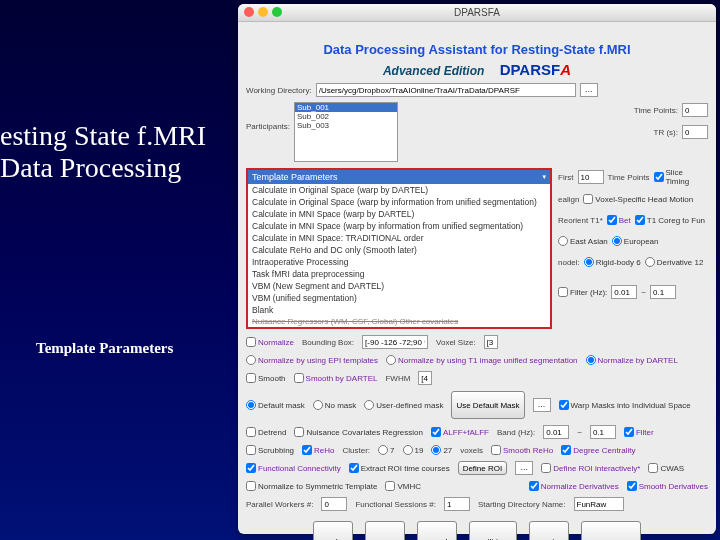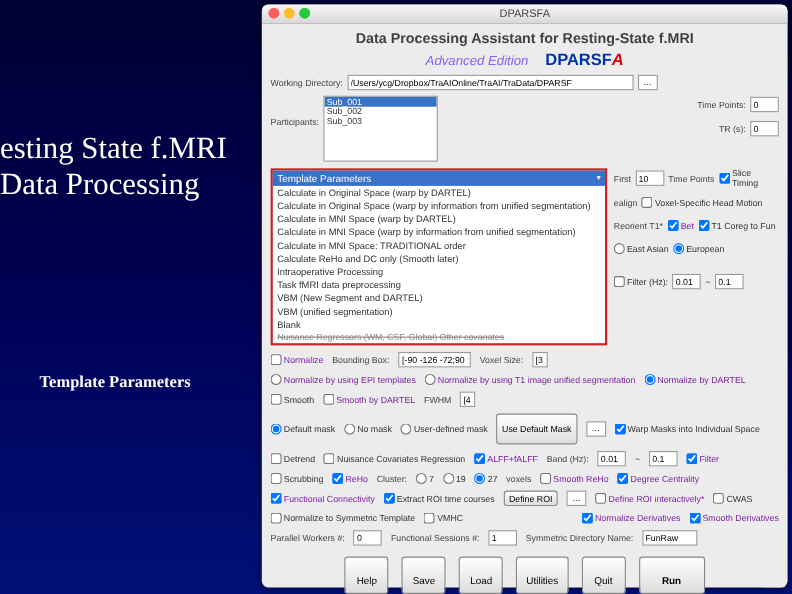--- a/index.html
+++ b/index.html
@@ -54,23 +54,23 @@
     text-align: center;
     line-height: 18px;
     font-size: 10px;
     color: #444;
     border-bottom: 1px solid #bbb;
   }
   .traffic { position: absolute; left: 6px; top: 3px; display:flex; gap:4px;}
   .dot { width:10px;height:10px;border-radius:50%; }
   .red{background:#ff5f56;} .yel{background:#ffbd2e;} .grn{background:#27c93f;}
   .content { padding: 4px 8px 8px 8px; }
-  .app-title { text-align:center; font-size:13px; font-weight:bold; color:#404040; margin-top:1px;}
+  .app-title { text-align:center; font-size:13px; font-weight:bold; color:#1d4ed8; margin-top:16px;}
   .edition { text-align:center; margin-top:4px; font-size:12px;}
-  .edition .adv{ color:#8b5cf6; font-style:italic; font-weight:normal; margin-right:12px;}
+  .edition .adv{ color:#0c4a6e; font-style:italic; font-weight:bold; margin-right:12px;}
   .edition .dpa{ color:#0033aa; font-weight:bold; font-size:15px;}
   .edition .a{ color:#d00; font-style:italic; font-weight:bold; font-size:15px;}
   .row { display:flex; align-items:center; gap:4px; margin-top:4px; min-height:16px;}
   label.lab { color:#444; white-space:nowrap; }
   .purple { color:#7a1fa2; }
   input[type=text]{ height:14px; font-size:8px; padding:0 2px; border:1px solid #999; background:#fff;}
   .wd { width:260px;}
   .btn-small{ width:18px;height:14px; font-size:9px; line-height:10px; border:1px solid #999; background:#fff; text-align:center;}
   .listbox {
     width: 104px; height:60px;
@@ -210,20 +210,31 @@
         <div class="row" style="margin:0">
             <span class="rb">
               <input type="radio" style="">
               <span>East Asian</span>
             </span>
             <span class="rb">
               <input type="radio" checked="" style="">
               <span>European</span>
             </span>
           </div>
+        <div class="row" style="margin:0">
+            <label class="lab">nodel:</label>
+            <span class="rb">
+              <input type="radio" checked="" style="">
+              <span>Rigid-body 6</span>
+            </span>
+            <span class="rb">
+              <input type="radio" style="">
+              <span>Derivative 12</span>
+            </span>
+          </div>
         <div class="divspace"></div>
         <div class="row" style="margin:0">
             <span class="cb">
               <input type="checkbox" style="">
               <span>Filter (Hz):</span>
             </span>
             <input class="tiny" type="text" value="0.01" style="">
             <span>~</span>
             <input class="tiny" type="text" value="0.1" style="">
           </div>
@@ -377,21 +388,21 @@
       <span class="cb">
           <input type="checkbox" checked="" style="">
           <span class="purple">Smooth Derivatives</span>
         </span>
     </div>
     <div class="sec">
       <label class="lab">Parallel Workers #:</label>
       <input type="text" class="tiny" value="0" style="">
       <label class="lab">Functional Sessions #:</label>
       <input type="text" class="tiny" value="1" style="">
-      <label class="lab">Symmetric Directory Name:</label>
+      <label class="lab">Starting Directory Name:</label>
       <input type="text" style="width: 50px;" value="FunRaw">
     </div>
     <div class="btnrow">
       <button class="btn">Help</button>
       <button class="btn">Save</button>
       <button class="btn">Load</button>
       <button class="btn">Utilities</button>
       <button class="btn">Quit</button>
       <button class="btn run">Run</button>
     </div>

